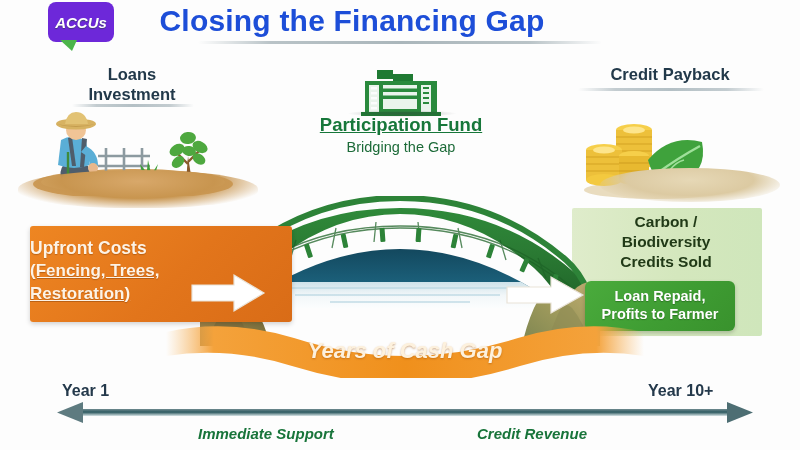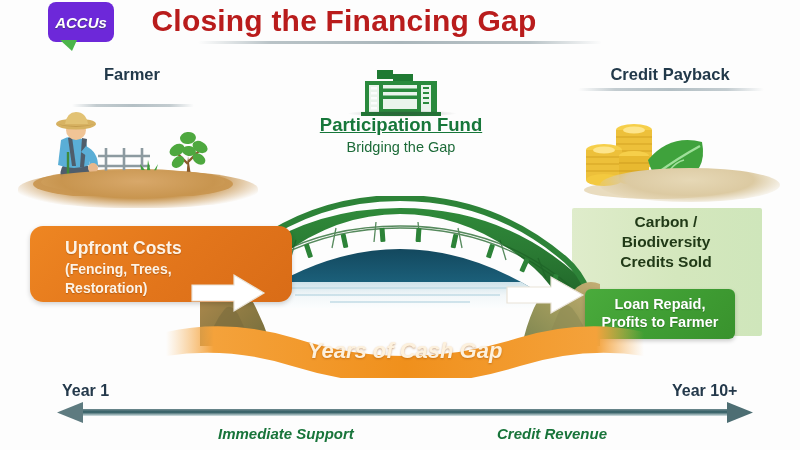--- a/index.html
+++ b/index.html
@@ -10,24 +10,24 @@
     overflow: hidden;
   }
   #stage {
     position: relative;
     width: 800px; height: 450px;
     background: #fdfdfd;
   }
 
   
   #title {
-    position: absolute; left: 0; top: 4px; width: 688px;
+    position: absolute; left: 8px; top: 4px; width: 688px;
     text-align: center;
     font-size: 30px; font-weight: bold;
-    color: #b91c1c;
+    color: #1d4ed8;
     letter-spacing: .2px;
   }
   #title-rule {
     position: absolute; left: 198px; top: 41px; width: 404px; height: 3px;
     background: linear-gradient(to right, rgba(180,190,195,0), #b9c3c7 18%, #aab6bb 50%, #b9c3c7 82%, rgba(180,190,195,0));
     border-radius: 2px;
   }
 
   
   .col-head {
@@ -70,30 +70,30 @@
     border-radius: 50% 50% 45% 45%;
   }
   #ground-right {
     position: absolute; left: 600px; top: 168px; width: 180px; height: 34px;
     background: radial-gradient(ellipse at 50% 35%, #e6d8b6 0%, #dccaa2 50%, rgba(220,202,162,0) 80%);
     border-radius: 50%;
   }
 
   
   #box-upfront {
-    position: absolute; left: 30px; top: 226px; width: 262px; height: 76px;
+    position: absolute; left: 30px; top: 226px; width: 262px; height: 96px;
     background: linear-gradient(135deg, #ee8622 0%, #e2751b 55%, #d96c17 100%);
-    border-radius: 13px;
+    border-radius: 3px;
     box-shadow: 0 2px 5px rgba(0,0,0,.18);
-    padding: 11px 16px 0 35px;
+    padding: 11px 16px 0 0;
     color: #fdf3e6;
     font-size: 17.5px; font-weight: bold; line-height: 1.32;
     text-shadow: 0 1px 1px rgba(120,55,5,.4);
   }
-  #box-upfront .l2, #box-upfront .l3 { font-size: 14px; }
+  #box-upfront .l2, #box-upfront .l3 { font-size: 17px; text-decoration: underline; }
 
   
   #panel-credits {
     position: absolute; left: 572px; top: 208px; width: 190px; height: 128px;
     background: linear-gradient(to right, #dfeccb 0%, #d4e7bd 55%, #cfe6bb 100%);
     border-radius: 2px;
   }
   #credits-text {
     position: absolute; left: 578px; top: 212px; width: 176px;
     text-align: center;
@@ -101,21 +101,20 @@
   }
   #box-loan {
     position: absolute; left: 585px; top: 281px; width: 150px; height: 50px;
     background: linear-gradient(135deg, #4aab3c 0%, #3f9d33 55%, #39922d 100%);
     border-radius: 6px;
     box-shadow: 0 2px 4px rgba(0,0,0,.2);
     display: flex; align-items: center; justify-content: center;
     color: #ffffff; font-size: 14.5px; font-weight: bold; line-height: 1.24;
     text-align: center;
     text-shadow: 0 1px 1px rgba(20,70,15,.45);
-    margin-top: 8px;
   }
 
   
   #gorge {
     position: absolute; left: 200px; top: 196px; width: 400px; height: 150px;
   }
   #arch-text {
     position: absolute; left: 280px; top: 228px; width: 240px;
     text-align: center; color: #ffffff;
     font-size: 18px; font-weight: bold; line-height: 1.22;
@@ -132,24 +131,24 @@
     text-shadow: 0 1px 2px rgba(150,75,5,.45);
   }
 
   
   #timeline { position: absolute; left: 55px; top: 400px; width: 700px; height: 26px; }
   .yr {
     position: absolute; top: 382px;
     font-size: 16px; font-weight: bold; color: #24394b;
   }
   #yr-left  { left: 62px; }
-  #yr-right { left: 648px; margin-left: 24px; }
+  #yr-right { left: 648px; }
   .tl-label {
     position: absolute; top: 425px;
-    font-size: 15px; font-weight: bold; font-style: italic; color: #18743a; margin-left: 20px;
+    font-size: 15px; font-weight: bold; font-style: italic; color: #18743a;
   }
   #tl-left  { left: 198px; }
   #tl-right { left: 477px; }
 
   
   #accus-group { position: absolute; left: 578px; top: 100px; width: 160px; height: 100px; }
   #accus-bubble {
     position: absolute; left: 48px; top: 2px; width: 66px; height: 40px;
     background: #6d28d9; border-radius: 8px;
     display: flex; align-items: center; justify-content: center;
@@ -167,21 +166,22 @@
 </style>
 </head>
 <body>
 
 <div id="stage">
 
   <div id="title">Closing the Financing Gap</div>
   <div id="title-rule"></div>
 
   <div class="col-head" id="head-left">
-    <div>Farmer</div>
+    <div>Loans</div>
+    <div>Investment</div>
   </div>
   <div class="head-rule" id="rule-left"></div>
 
   <div class="col-head" id="head-right">Credit Payback</div>
   <div class="head-rule" id="rule-right"></div>
 
   <div id="farmer-scene">
     <svg width="210" height="92" viewBox="0 0 210 92">
 
       <ellipse cx="105" cy="80" rx="100" ry="15" fill="#cf9e5d"></ellipse>

